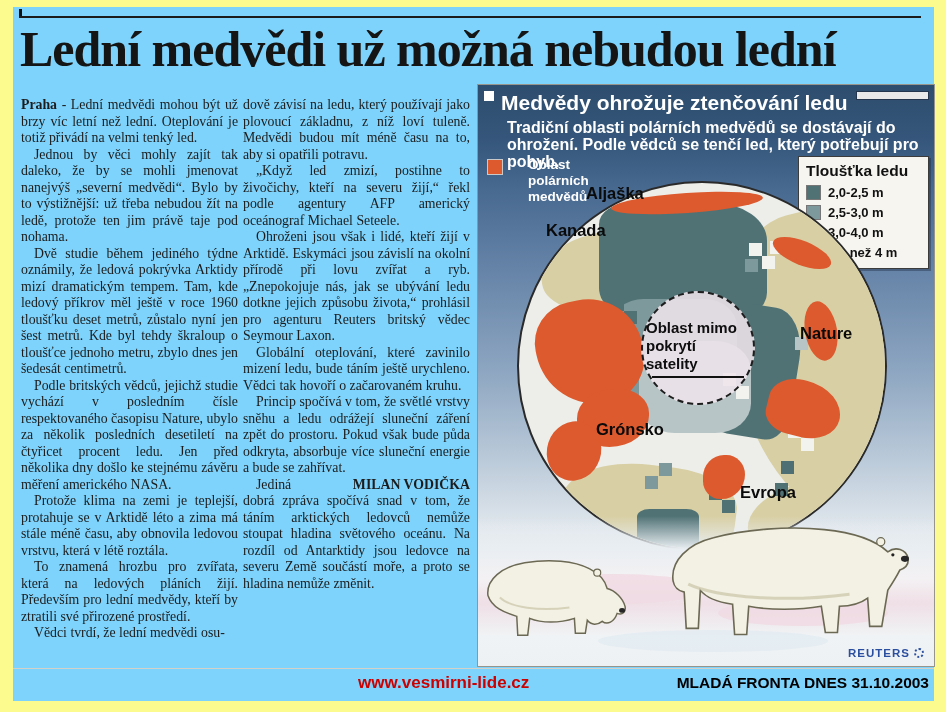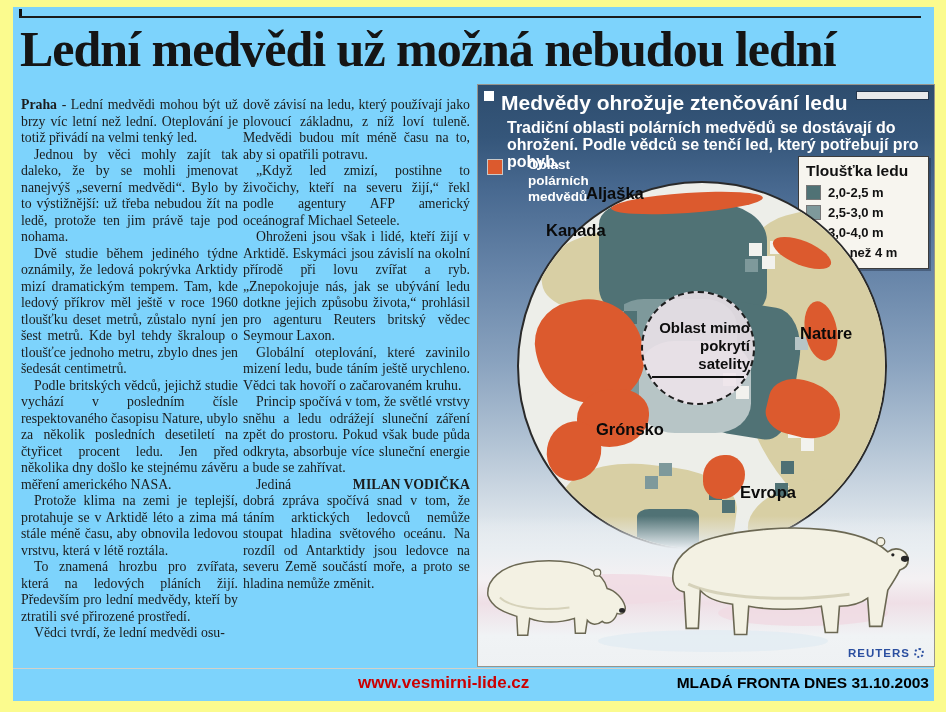--- a/index.html
+++ b/index.html
@@ -82,21 +82,21 @@
   .o4 { left: 252px; top: 58px; width: 62px; height: 24px; border-radius: 50%; transform: rotate(22deg); }
   .o5 { left: 286px; top: 118px; width: 32px; height: 60px; border-radius: 50%; transform: rotate(-10deg); }
   .o6 { left: 248px; top: 198px; width: 74px; height: 56px; border-radius: 46% 62% 52% 40%; transform: rotate(14deg); }
   .o7 { left: 184px; top: 272px; width: 42px; height: 44px; border-radius: 52% 46% 58% 42%; }
   .o8 { left: 28px; top: 238px; width: 54px; height: 60px; border-radius: 56%; transform: rotate(18deg); }
 
   .sat-circle { position: absolute; left: 122px; top: 108px; width: 114px; height: 114px;
                 border: 2px dashed #1d1d1d; border-radius: 50%; background: rgba(238,228,234,0.88);
                 display: flex; align-items: center; justify-content: center; }
   .center-label { font-size: 15px; line-height: 18px; font-weight: bold; color: #0e0e0e;
-                  text-align: right; width: 104px; }
+                  text-align: left; width: 104px; }
   .center-label::after { content: ""; display: block; width: 92px; height: 2px; background: #111; margin: 3px auto 0; }
 
   .map-label { position: absolute; font-size: 16.5px; font-weight: bold; color: #0a0a0a; white-space: nowrap; }
   .lbl-aljaska { left: 108px; top: 99px; }
   .lbl-kanada  { left: 68px;  top: 136px; }
   .lbl-rusko   { left: 322px; top: 239px; }
   .lbl-gronsko { left: 118px; top: 335px; }
   .lbl-evropa  { left: 262px; top: 398px; }
 
   .ice-ground { position: absolute; left: 0; bottom: 0; width: 458px; height: 150px;

